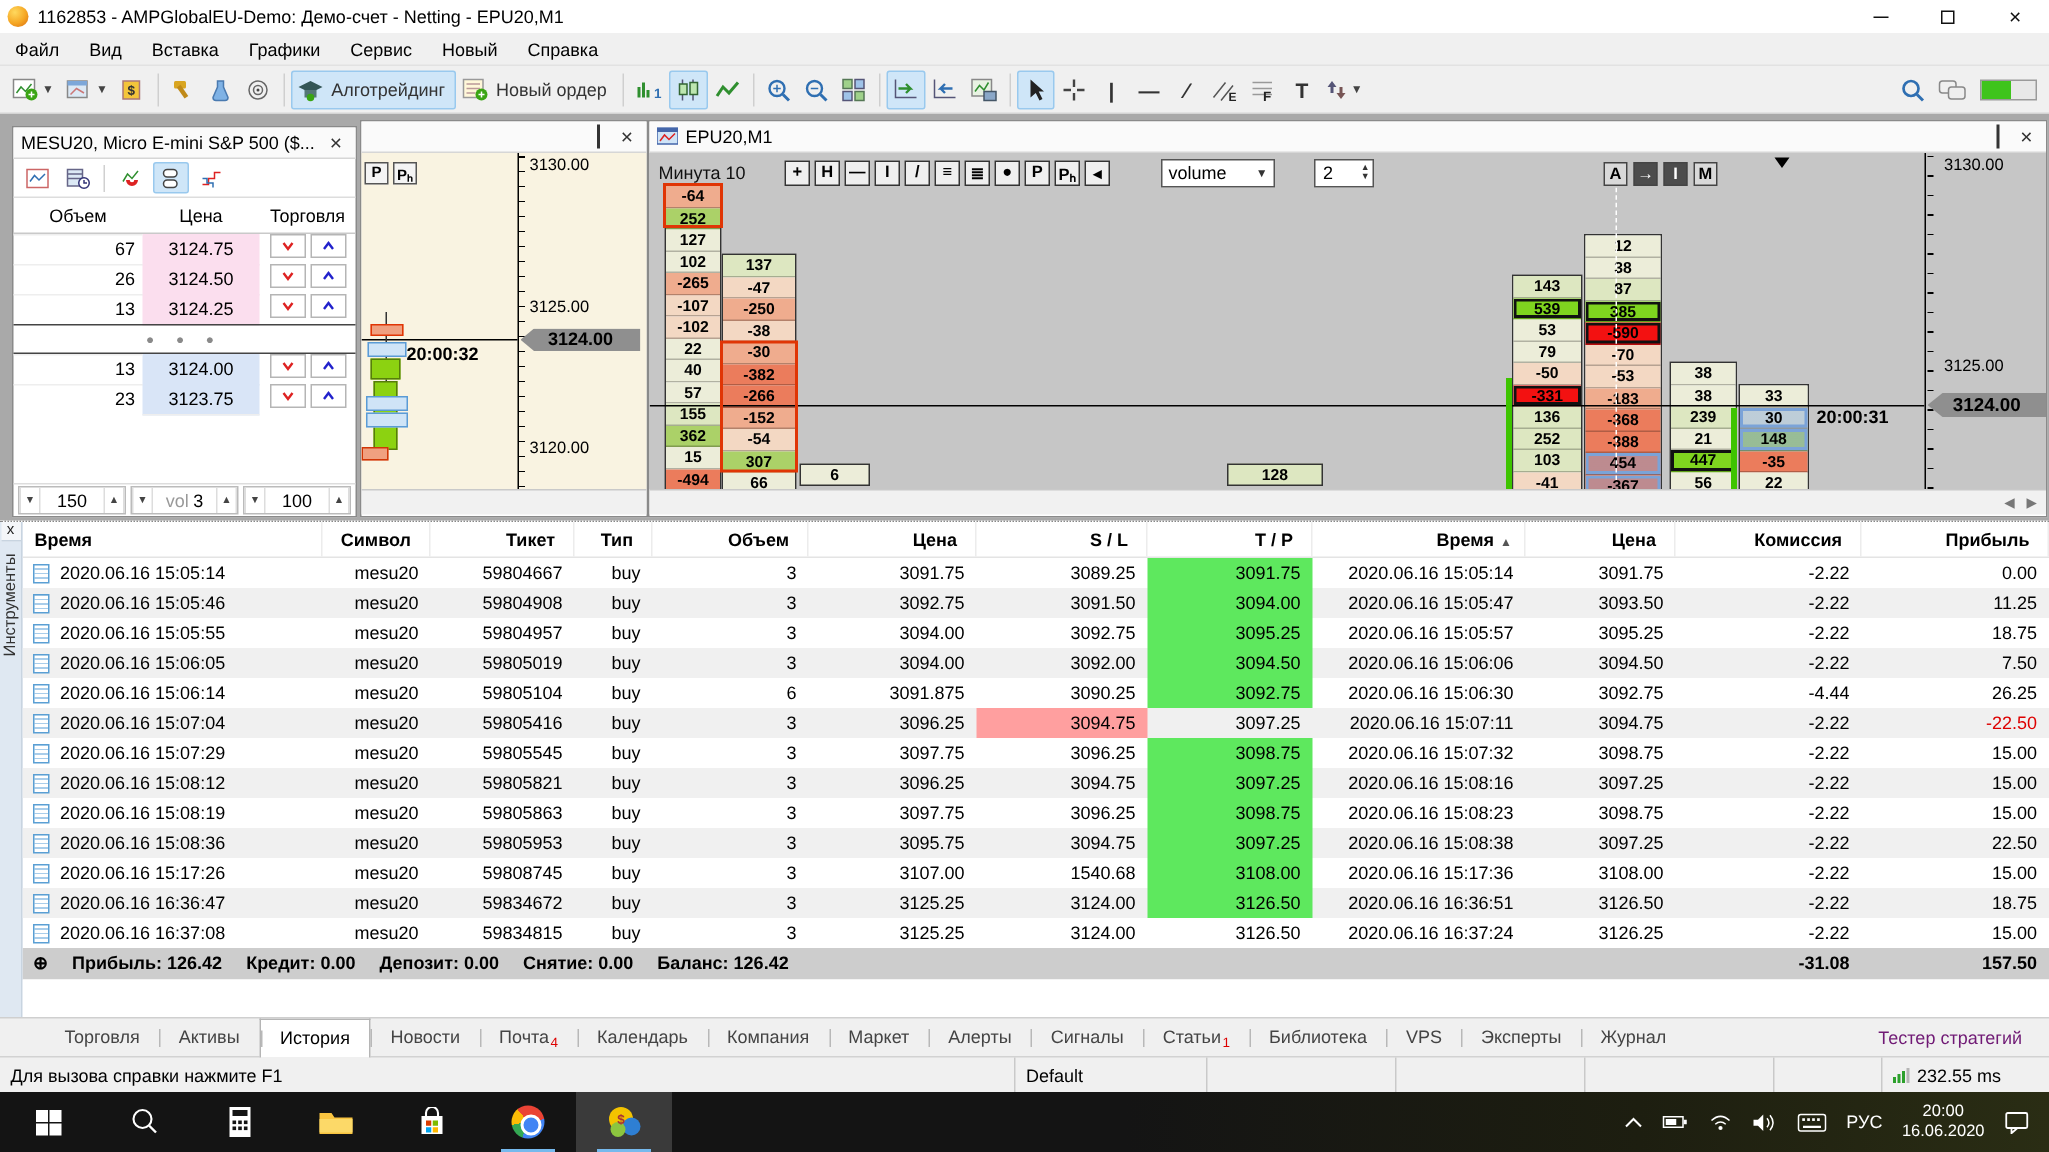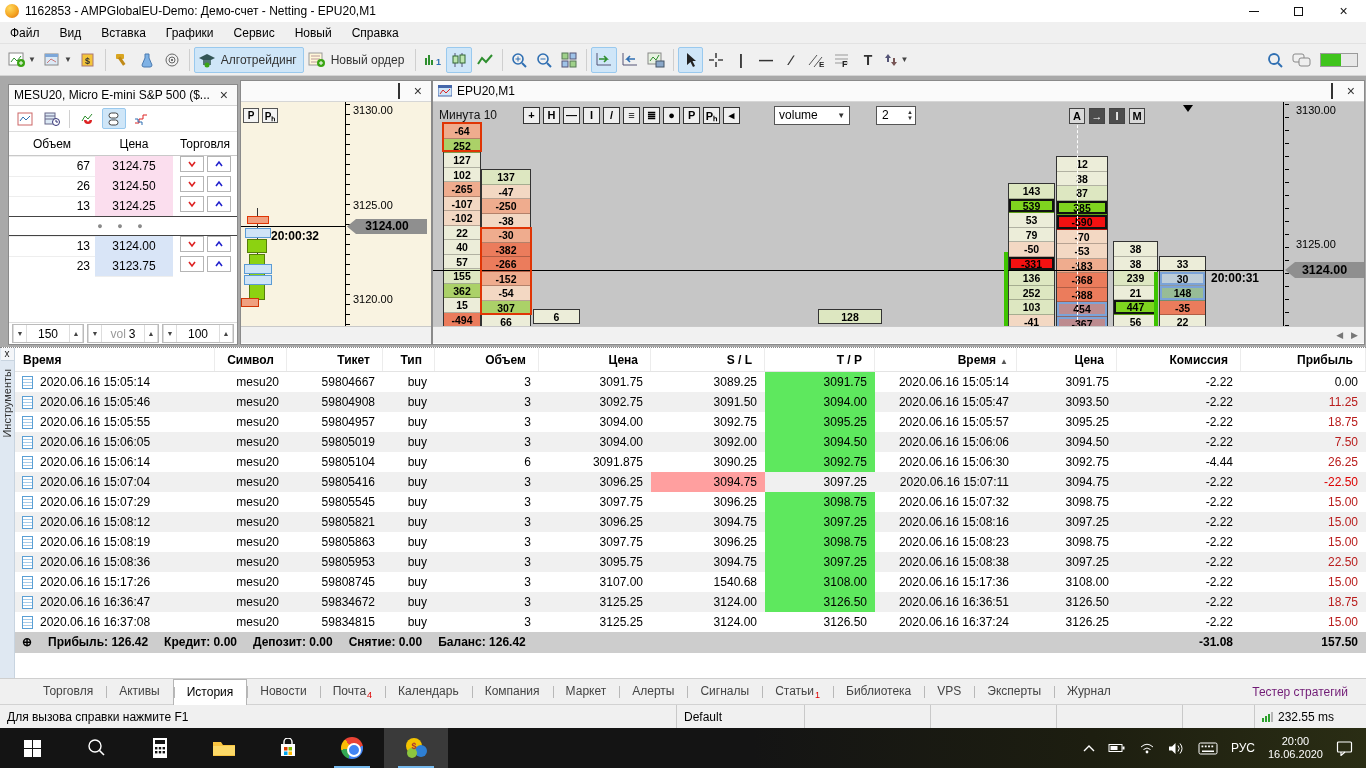--- a/index.html
+++ b/index.html
@@ -121,21 +121,21 @@
 .hhead>div{font-weight:bold;text-align:right;padding:0 8px 0 0;line-height:24px;border-right:1px solid #ececec;overflow:hidden;white-space:nowrap}
 .hhead>div:first-of-type{text-align:left;padding-left:8px}
 .sort{font-size:8px;color:#555;margin-left:4px}
 .hrow{height:20px}
 .hrow:nth-of-type(even){background:#f0f0f0}
 .hrow>div{text-align:right;padding-right:8px;line-height:20px;white-space:nowrap;overflow:hidden}
 .hrow .c-time{display:flex;align-items:center;gap:7px;text-align:left;padding-left:7px}
 .doc{width:11px;height:13px;border:1px solid #5a9fd4;background:repeating-linear-gradient(to bottom,#fff 0 2px,#a9cdea 2px 3px);flex:0 0 auto}
 .tp-green{background:#5ee85e}
 .sl-red{background:#ff9f9f}
-.p-pos{color:#b91c1c}
+.p-pos{color:#000000}
 .p-neg{color:#dd0000}
 .p-zero{color:#000}
 .hsum{height:21px;background:#cdcdcd;font-weight:bold}
 .hsum .lab{grid-column:1/11;text-align:left;padding-left:7px;line-height:21px;display:flex;gap:16px;align-items:center;white-space:nowrap;overflow:hidden}
 .hsum>div{line-height:21px;text-align:right;padding-right:8px}
 .hfill{flex:1;background:#fff}
 
 
 .tabsbar{height:26px;background:#f0f0f0;border-top:1px solid #cfcfcf;display:flex;align-items:center;padding-left:30px}
 .tab{position:relative;height:26px;line-height:25px;padding:0 13px;color:#444;white-space:nowrap}

